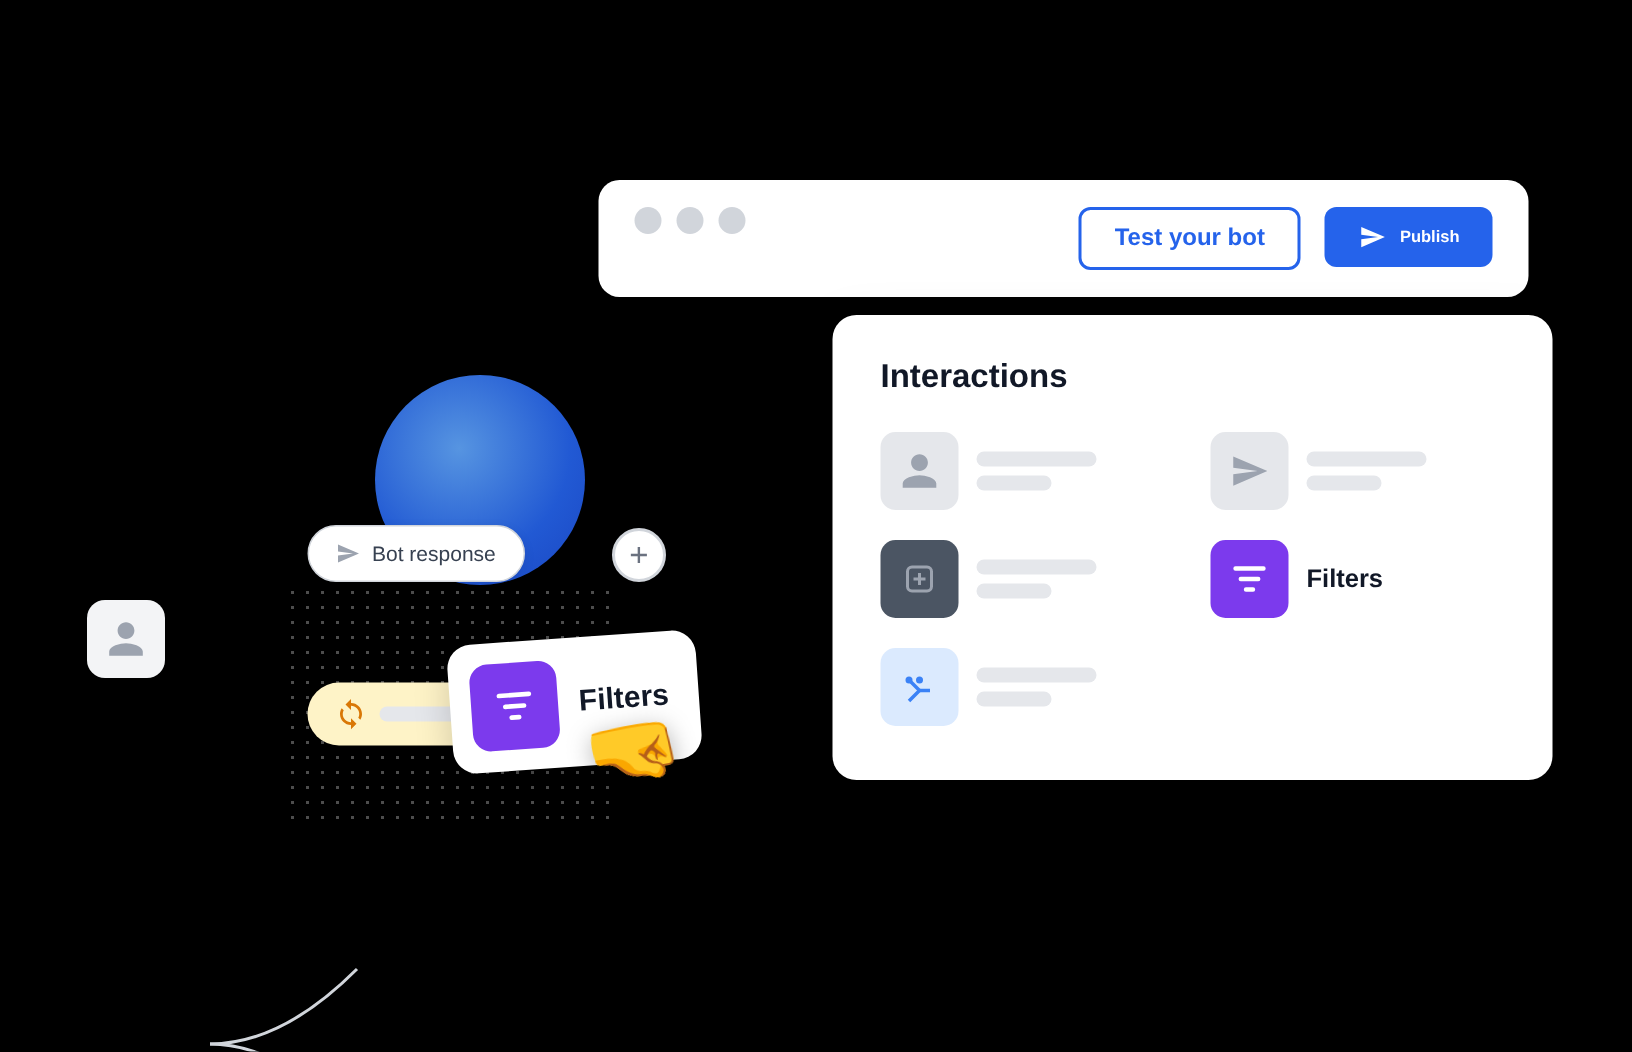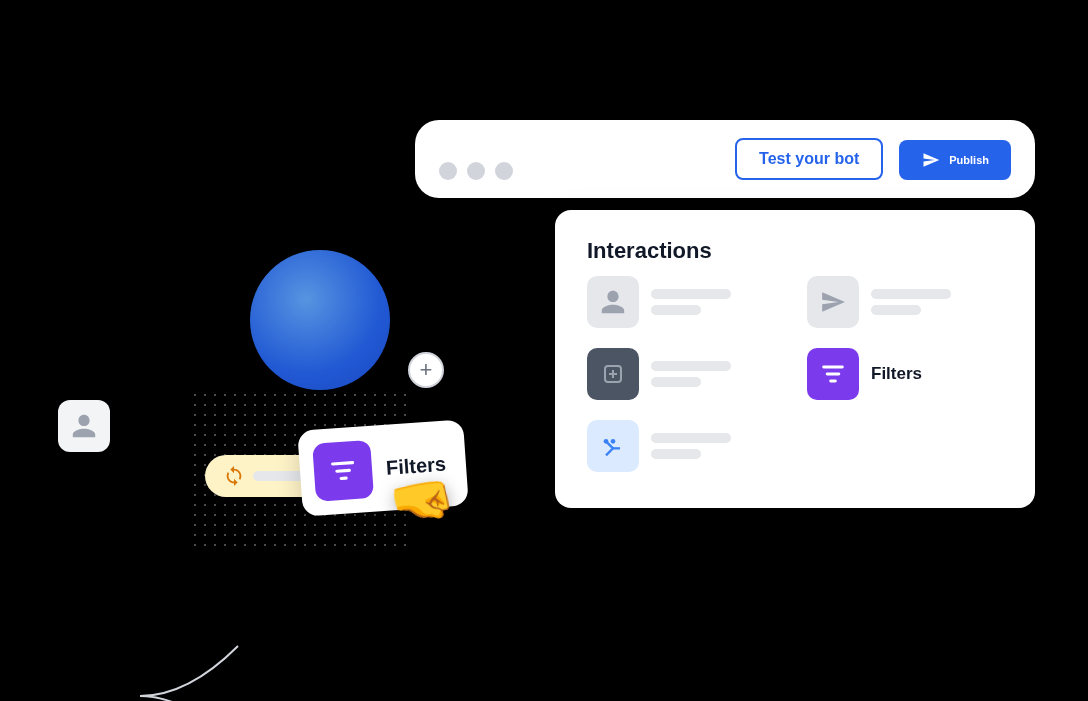--- a/index.html
+++ b/index.html
@@ -16,27 +16,27 @@
       position: relative;
       width: 100%;
       height: 100%;
       background: #000;
     }
 
     
     .toolbar-card {
       position: absolute;
       top: 120px;
-      left: 415px;
+      left: 399px;
       width: 620px;
       background: #fff;
-      border-radius: 24px;
+      border-radius: 14px;
       padding: 18px 24px;
       display: flex;
-      align-items: flex-end;
+      align-items: flex-start;
       gap: 16px;
       box-shadow: 0 4px 24px rgba(0,0,0,0.18);
     }
 
     .toolbar-dots {
       display: flex;
       gap: 10px;
       margin-right: 8px;
     }
 
@@ -95,21 +95,21 @@
       background: #fff;
       border-radius: 16px;
       padding: 28px 32px 36px;
       box-shadow: 0 8px 32px rgba(0,0,0,0.15);
     }
 
     .interactions-title {
       font-size: 22px;
       font-weight: 700;
       color: #111827;
-      margin-bottom: 12px;
+      margin-bottom: 24px;
     }
 
     .interactions-grid {
       display: grid;
       grid-template-columns: 1fr 1fr;
       gap: 20px 24px;
     }
 
     .interaction-item {
       display: flex;
@@ -411,20 +411,26 @@
 
       <path d="M80 156 Q128 156 178 210" stroke="#d1d5db" stroke-width="2" fill="none"></path>
     </svg>
 
     <div class="flow-node-trigger">
       <svg width="28" height="28" viewBox="0 0 24 24" fill="#9ca3af">
         <path d="M12 12c2.7 0 4.8-2.1 4.8-4.8S14.7 2.4 12 2.4 7.2 4.5 7.2 7.2 9.3 12 12 12zm0 2.4c-3.2 0-9.6 1.6-9.6 4.8v2.4h19.2v-2.4c0-3.2-6.4-4.8-9.6-4.8z"></path>
       </svg>
     </div>
 
+    <div class="flow-node-bot-response">
+      <svg width="16" height="16" viewBox="0 0 24 24" fill="#9ca3af">
+        <path d="M2 21L23 12L2 3V10L17 12L2 14V21Z"></path>
+      </svg>
+      <span>Bot response</span>
+    </div>
 
     <div class="plus-circle">
       <span>+</span>
     </div>
 
     <div class="flow-node-loop">
       <svg width="22" height="22" viewBox="0 0 24 24" fill="#d97706">
         <path d="M12 4V1L8 5l4 4V6c3.31 0 6 2.69 6 6 0 1.01-.25 1.97-.7 2.8l1.46 1.46C19.54 15.03 20 13.57 20 12c0-4.42-3.58-8-8-8zm0 14c-3.31 0-6-2.69-6-6 0-1.01.25-1.97.7-2.8L5.24 7.74C4.46 8.97 4 10.43 4 12c0 4.42 3.58 8 8 8v3l4-4-4-4v3z"></path>
       </svg>
       <div style="width:60px;height:10px;background:#e5e7eb;border-radius:5px;"></div>

